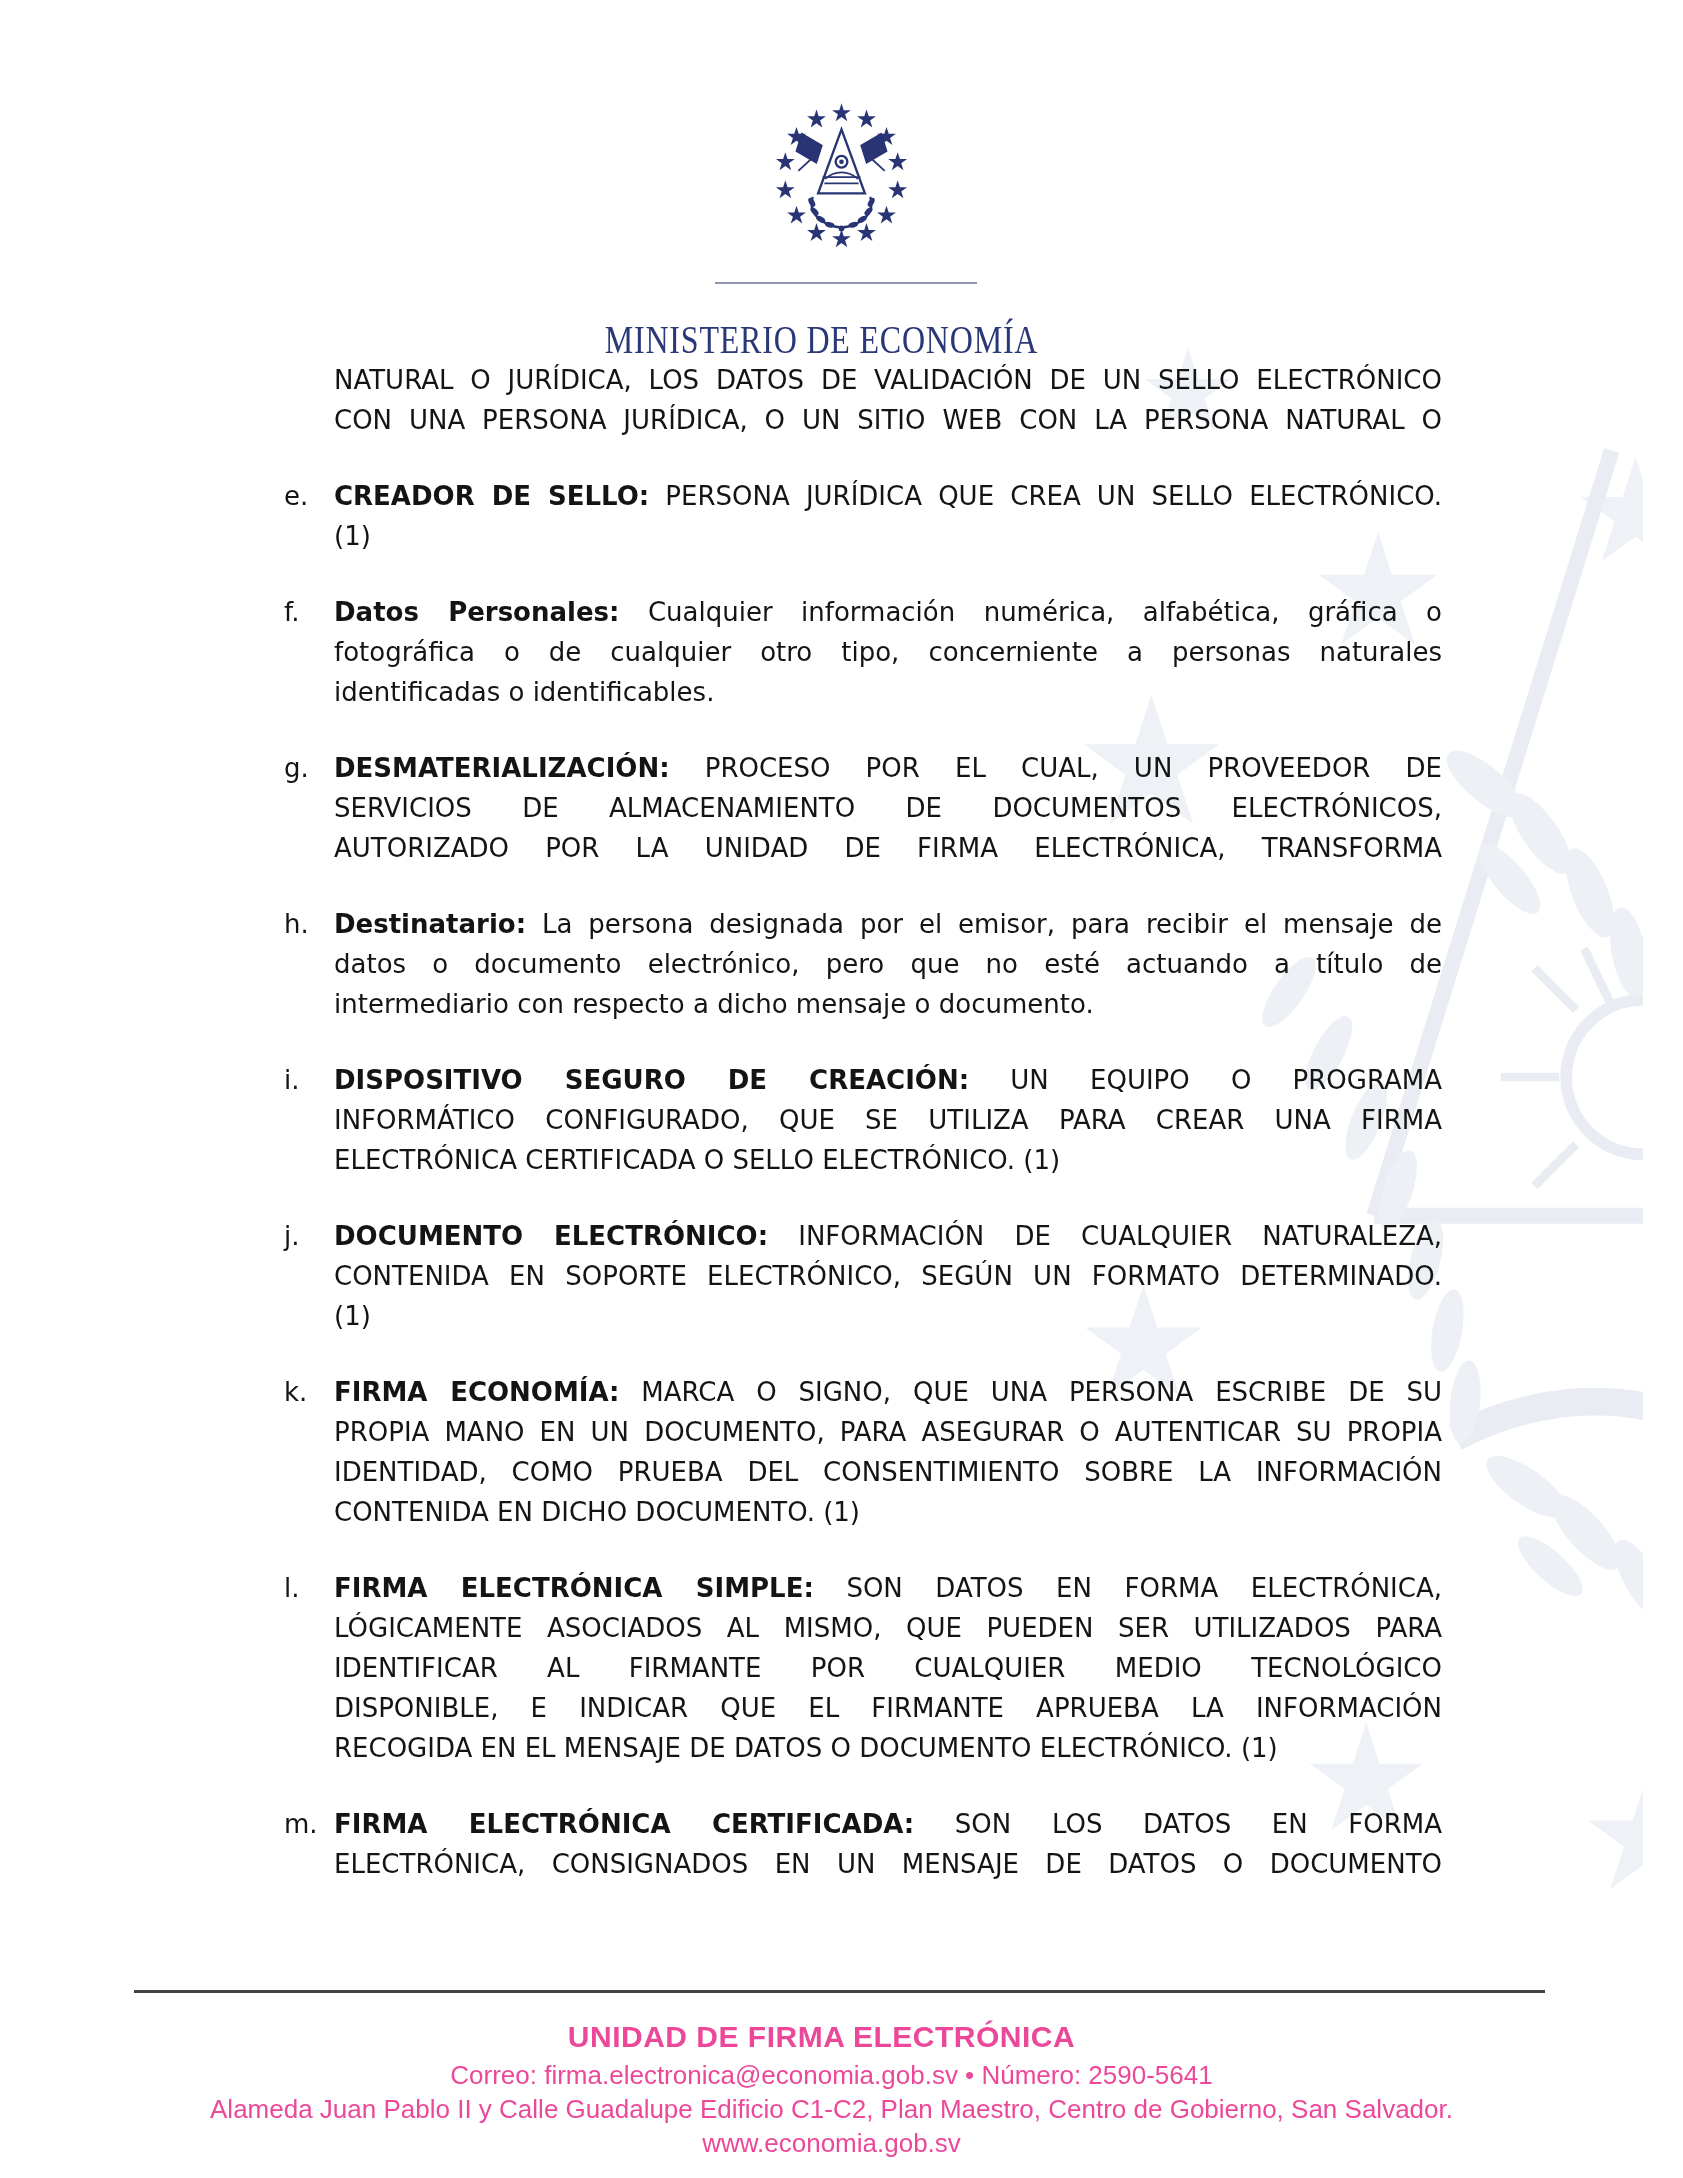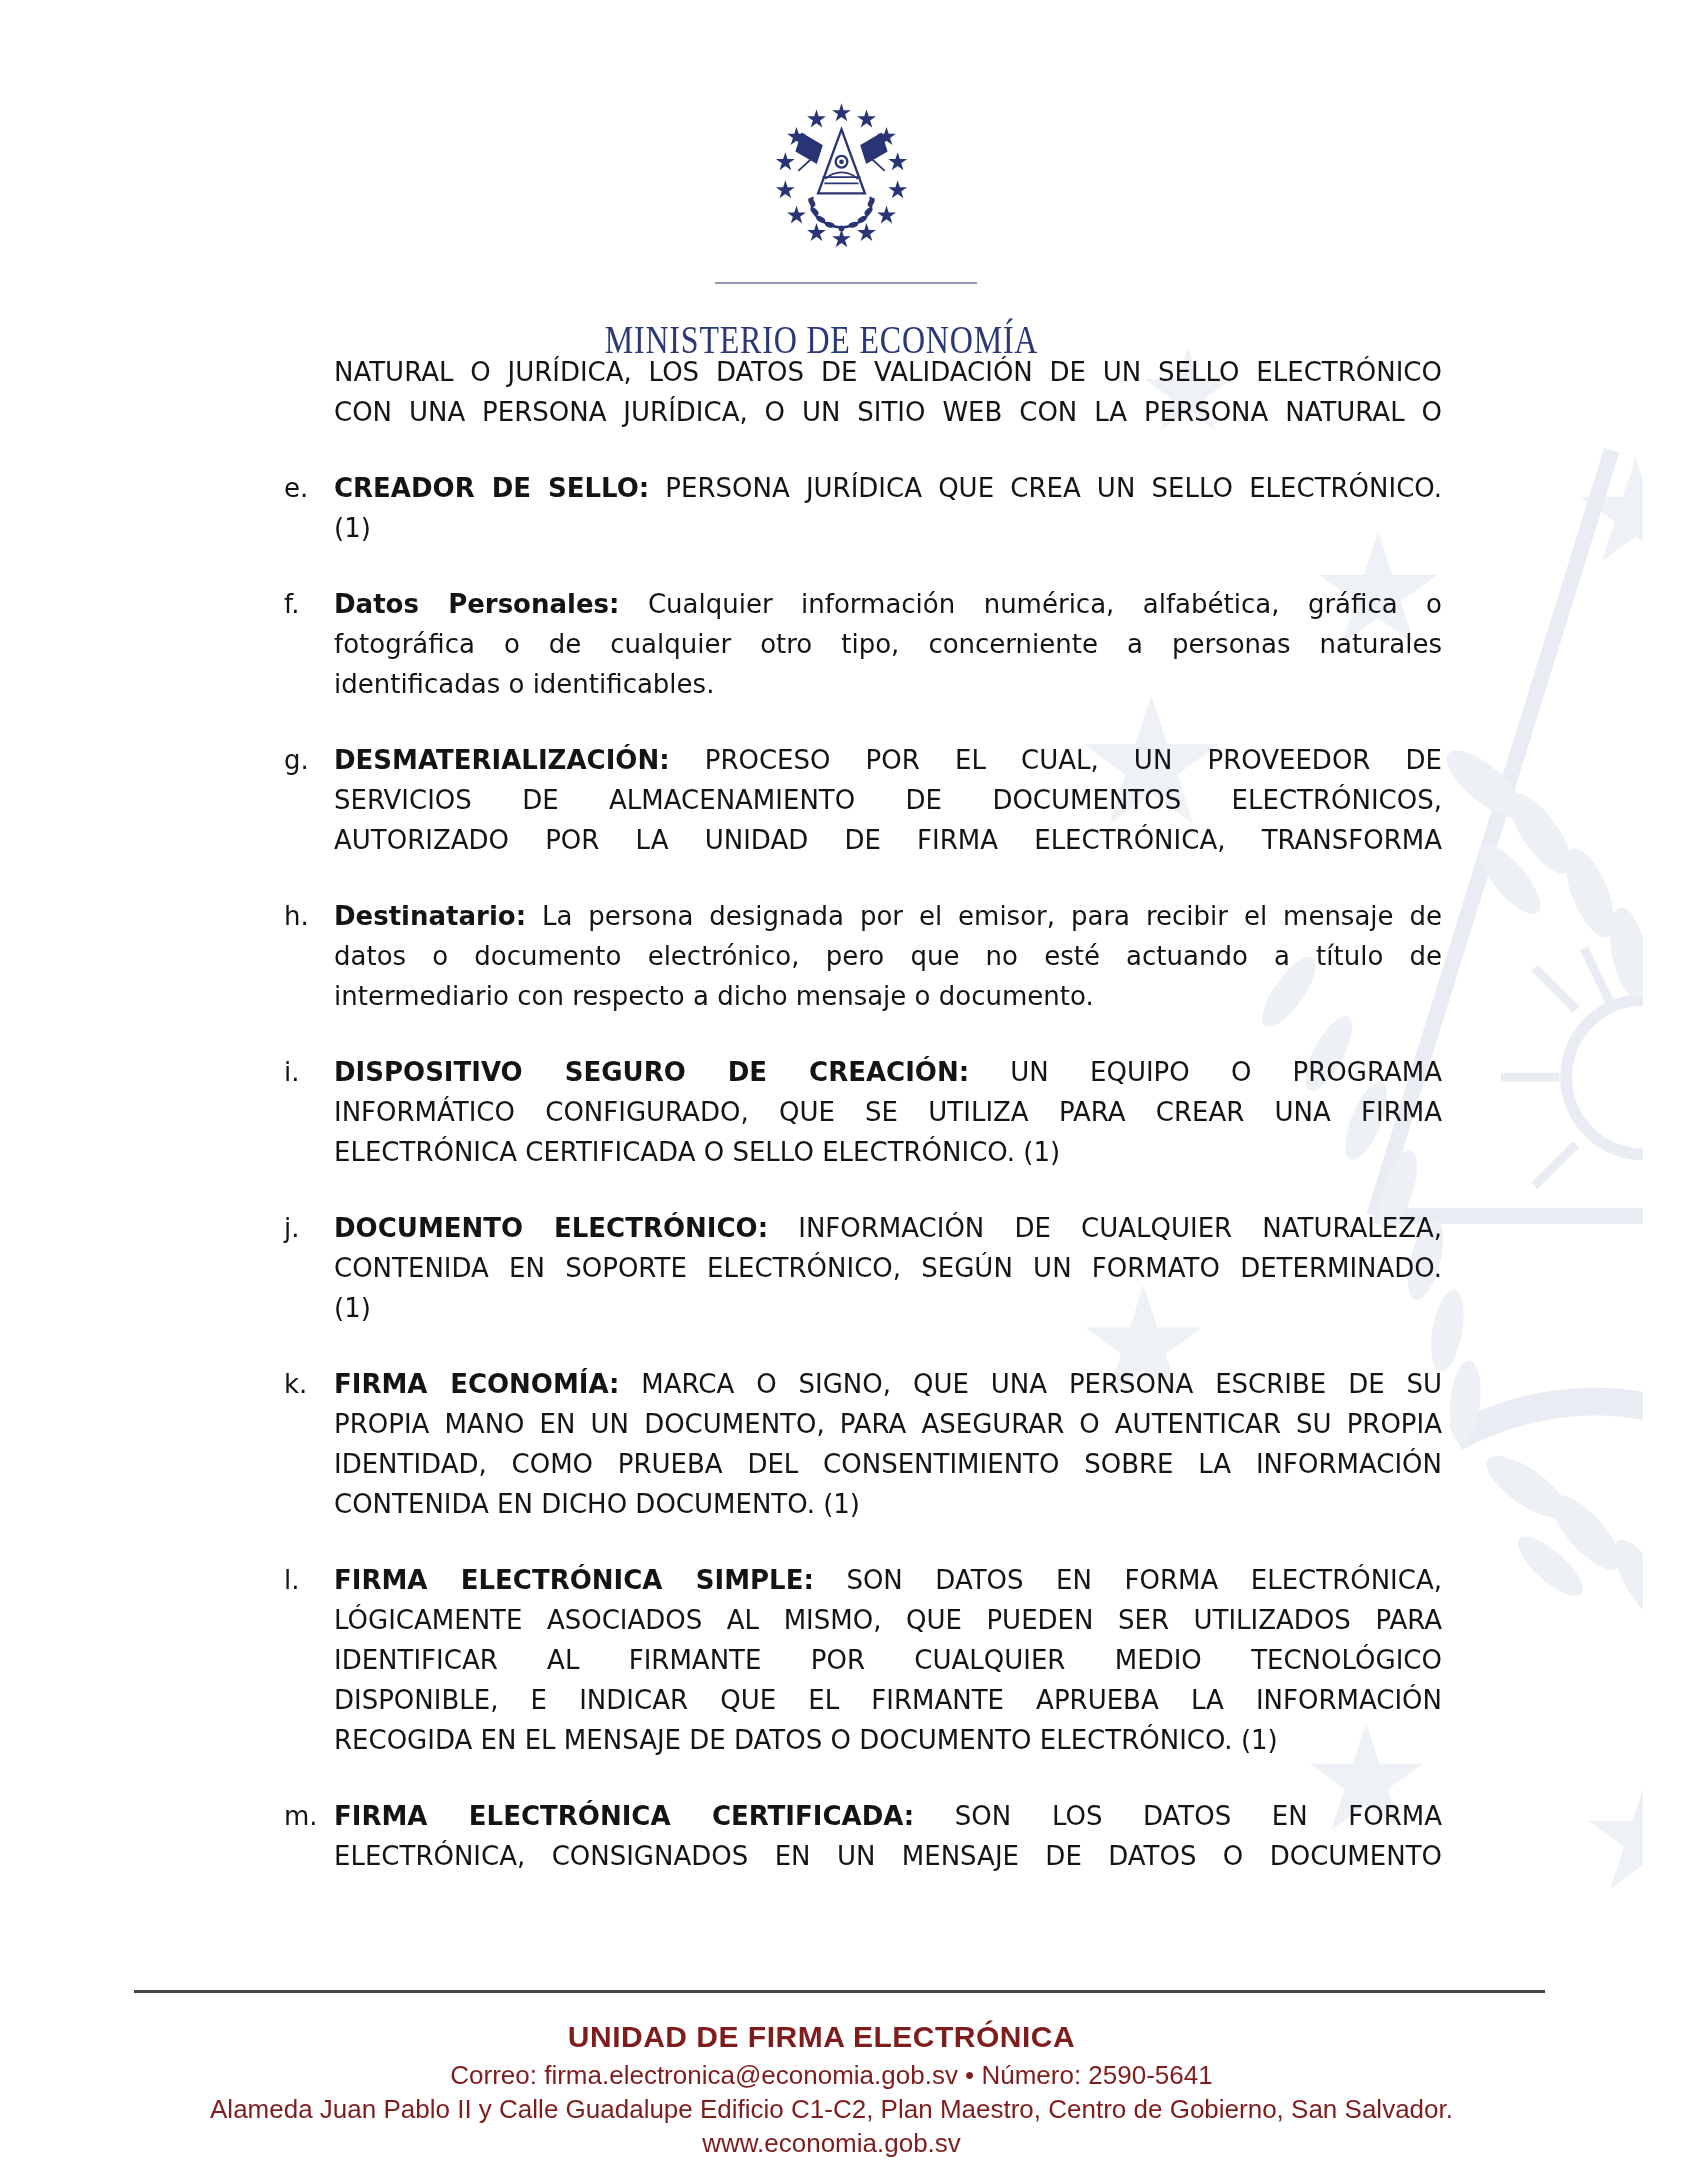--- a/index.html
+++ b/index.html
@@ -25,42 +25,42 @@
     transform-origin:50% 50%;
     letter-spacing:1px;
     white-space:nowrap;
   }
   
   .doc-body{
     position:absolute;left:284px;top:348px;width:1158px;z-index:1;
     color:#141414;
   }
   .block{margin-top:36px;position:relative;padding-left:50px;}
-  .block:first-child{margin-top:4px;}
+  .block:first-child{margin-top:12px;}
   .marker{
     position:absolute;left:0;top:0;
     font-size:26px;line-height:40px;color:#141414;
   }
   .line{
     font-size:26px;line-height:40px;
     white-space:nowrap;
     text-align:justify;
     -moz-text-align-last:justify;
     text-align-last:justify;
   }
   .line.last{
     text-align-last:left;
     -moz-text-align-last:left;
   }
   .term{font-weight:bold;}
   
   .footer-rule{position:absolute;left:134px;top:1990px;width:1411px;height:3px;background:#434343;z-index:1;}
   .footer{
     position:absolute;left:0;top:2016px;width:100%;z-index:1;
-    text-align:center;color:#7f1d1d;
+    text-align:center;color:#ec4899;
     font-family:"Liberation Sans", sans-serif;
   }
   .footer-title{font-size:30px;line-height:42px;font-weight:bold;letter-spacing:0.5px;}
   .footer-line{font-size:26px;line-height:34px;font-weight:400;padding-left:20px;}
 </style>
 </head>
 <body>
 
 <div class="page">
 

